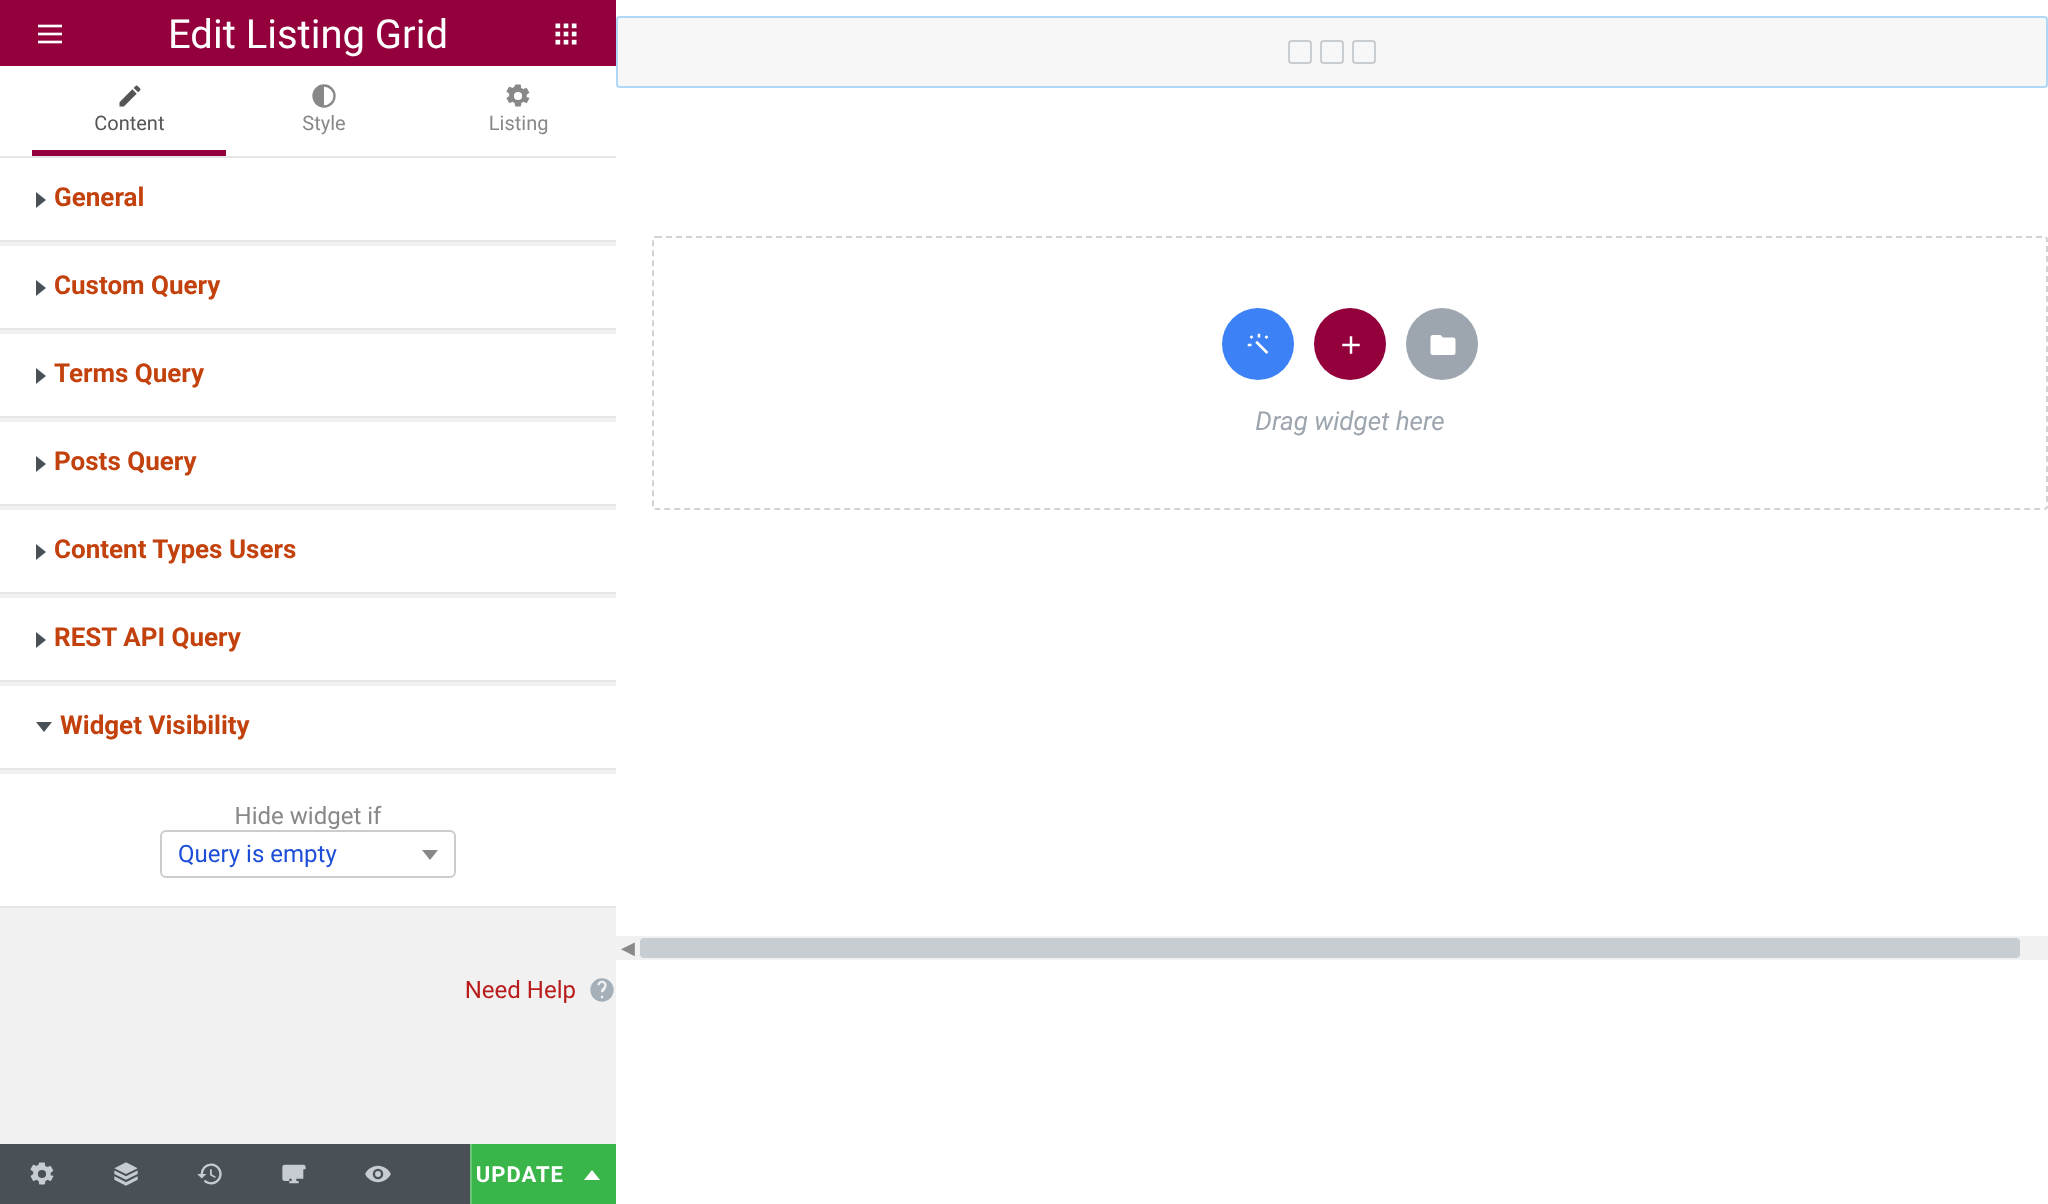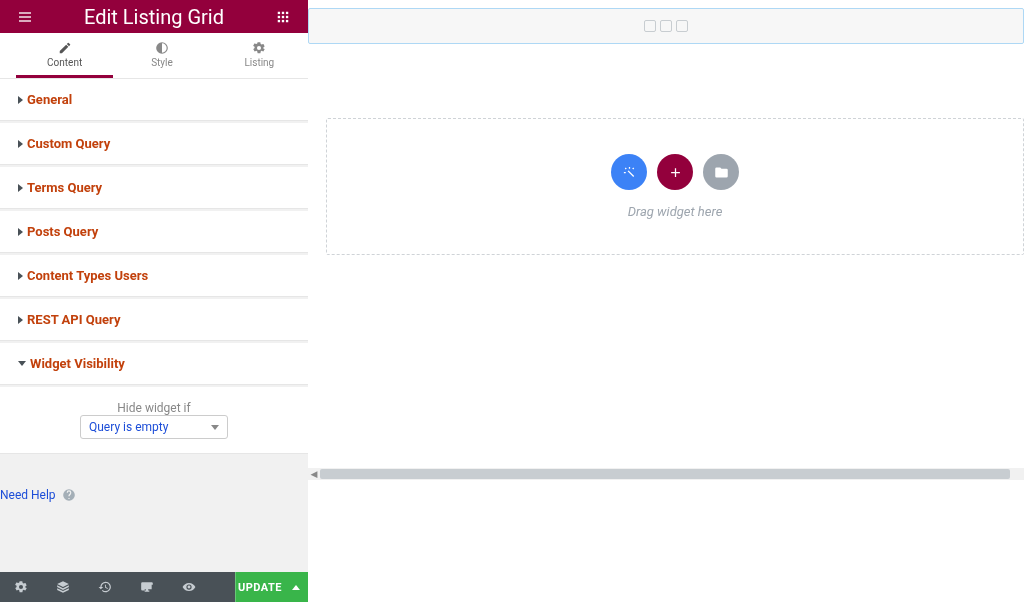--- a/index.html
+++ b/index.html
@@ -99,23 +99,23 @@
   border-radius: 3px;
   background: #fff;
   display: flex; align-items: center; justify-content: space-between;
   padding: 0 8px;
   font-size: 12px; color: #1d4ed8;
   cursor: pointer;
 }
 .need-help {
   text-align: center;
   padding: 32px 0 8px;
-  color: #1d4ed8;
+  color: #b91c1c;
   font-size: 12px;
-  display: flex; align-items: center; justify-content: flex-start; gap: 6px;
+  display: flex; align-items: center; justify-content: flex-end; gap: 6px;
 }
 .footer {
   height: 30px;
   background: #495157;
   display: flex;
   align-items: center;
 }
 .f-icon {
   width: 42px; height: 30px;
   display: flex; align-items: center; justify-content: center;

